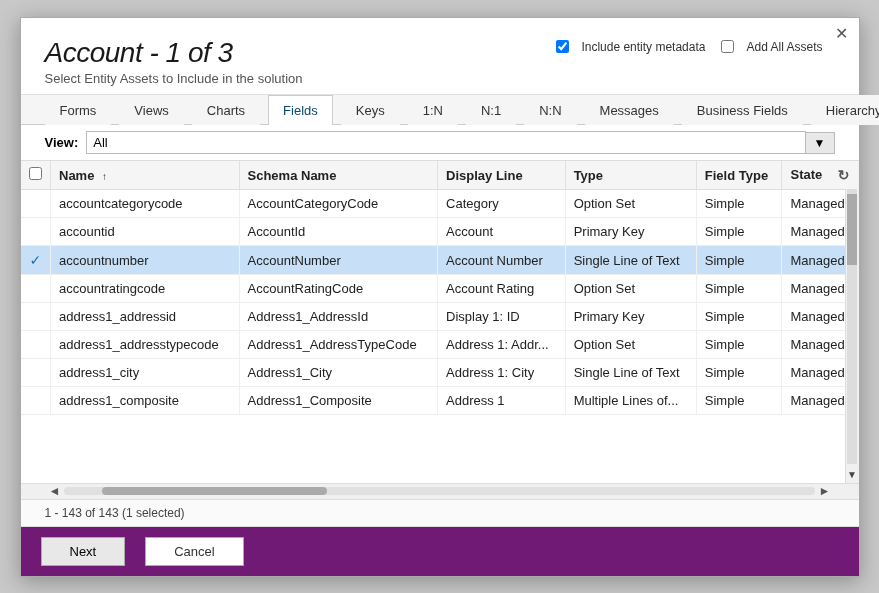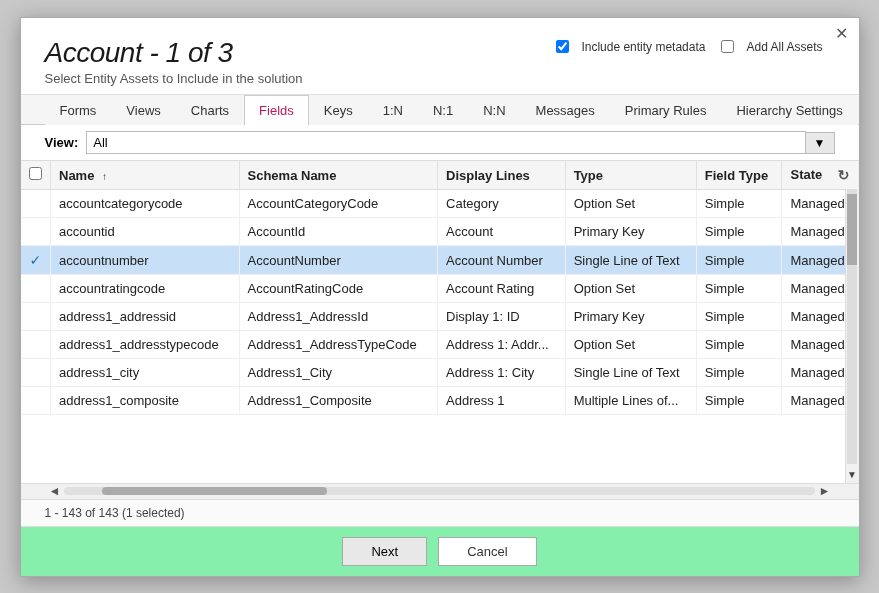--- a/index.html
+++ b/index.html
@@ -65,38 +65,38 @@
       display: flex;
       align-items: center;
       gap: 12px;
       cursor: pointer;
     }
     .tabs-bar {
       display: flex;
       border-bottom: 1px solid #ccc;
       padding: 0 24px;
       background: #f5f5f5;
-      gap: 0;
+      gap: 8px;
     }
     .tab {
       padding: 7px 14px;
       font-size: 13px;
       color: #333;
       cursor: pointer;
       border: 1px solid transparent;
       border-bottom: none;
       margin-bottom: -1px;
       background: #f5f5f5;
       white-space: nowrap;
     }
     .tab.active {
       background: #fff;
       border-color: #ccc;
       border-bottom-color: #fff;
-      color: #be185d;
+      color: #0c4a6e;
       font-weight: 400;
     }
     .view-bar {
       display: flex;
       align-items: center;
       padding: 6px 24px;
       border-bottom: 1px solid #ddd;
       background: #fff;
     }
     .view-label {
@@ -200,26 +200,26 @@
       border-radius: 4px;
     }
     .scroll-arrow {
       font-size: 12px;
       color: #555;
       padding: 0 4px;
       cursor: pointer;
     }
     .footer {
       display: flex;
-      justify-content: center;
+      justify-content: flex-start;
       align-items: center;
       padding: 10px 20px;
       border-top: 1px solid #ddd;
-      background: #86efac;
-      gap: 11px;
+      background: #701a75;
+      gap: 20px;
     }
     .btn {
       padding: 6px 28px;
       font-size: 13px;
       cursor: pointer;
       border: 1px solid #aaa;
       background: #fff;
       color: #333;
     }
     .btn-primary {
@@ -258,21 +258,21 @@
   <div class="tabs-bar" id="tabs-bar">
       <div class="tab">Forms</div>
       <div class="tab">Views</div>
       <div class="tab">Charts</div>
       <div class="tab active">Fields</div>
       <div class="tab">Keys</div>
       <div class="tab">1:N</div>
       <div class="tab">N:1</div>
       <div class="tab">N:N</div>
       <div class="tab">Messages</div>
-      <div class="tab">Primary Rules</div>
+      <div class="tab">Business Fields</div>
       <div class="tab">Hierarchy Settings</div>
     </div>
 
   <div class="view-bar">
     <span class="view-label">View:</span>
     <div class="view-select-wrap">
       <select class="view-select">
         <option>All</option>
       </select>
       <button class="view-dropdown-btn">▼</button>
@@ -284,21 +284,21 @@
       <table>
         <thead>
           <tr>
             <th>
               <input type="checkbox" style="">
             </th>
             <th>
               Name <span class="sort-icon">↑</span>
             </th>
             <th>Schema Name</th>
-            <th>Display Lines</th>
+            <th>Display Line</th>
             <th>Type</th>
             <th>Field Type</th>
             <th>State
               <span class="refresh-icon" style="float:right;">↻</span>
             </th>
           </tr>
         </thead>
         <tbody id="table-body">
             <tr>
               <td></td>

